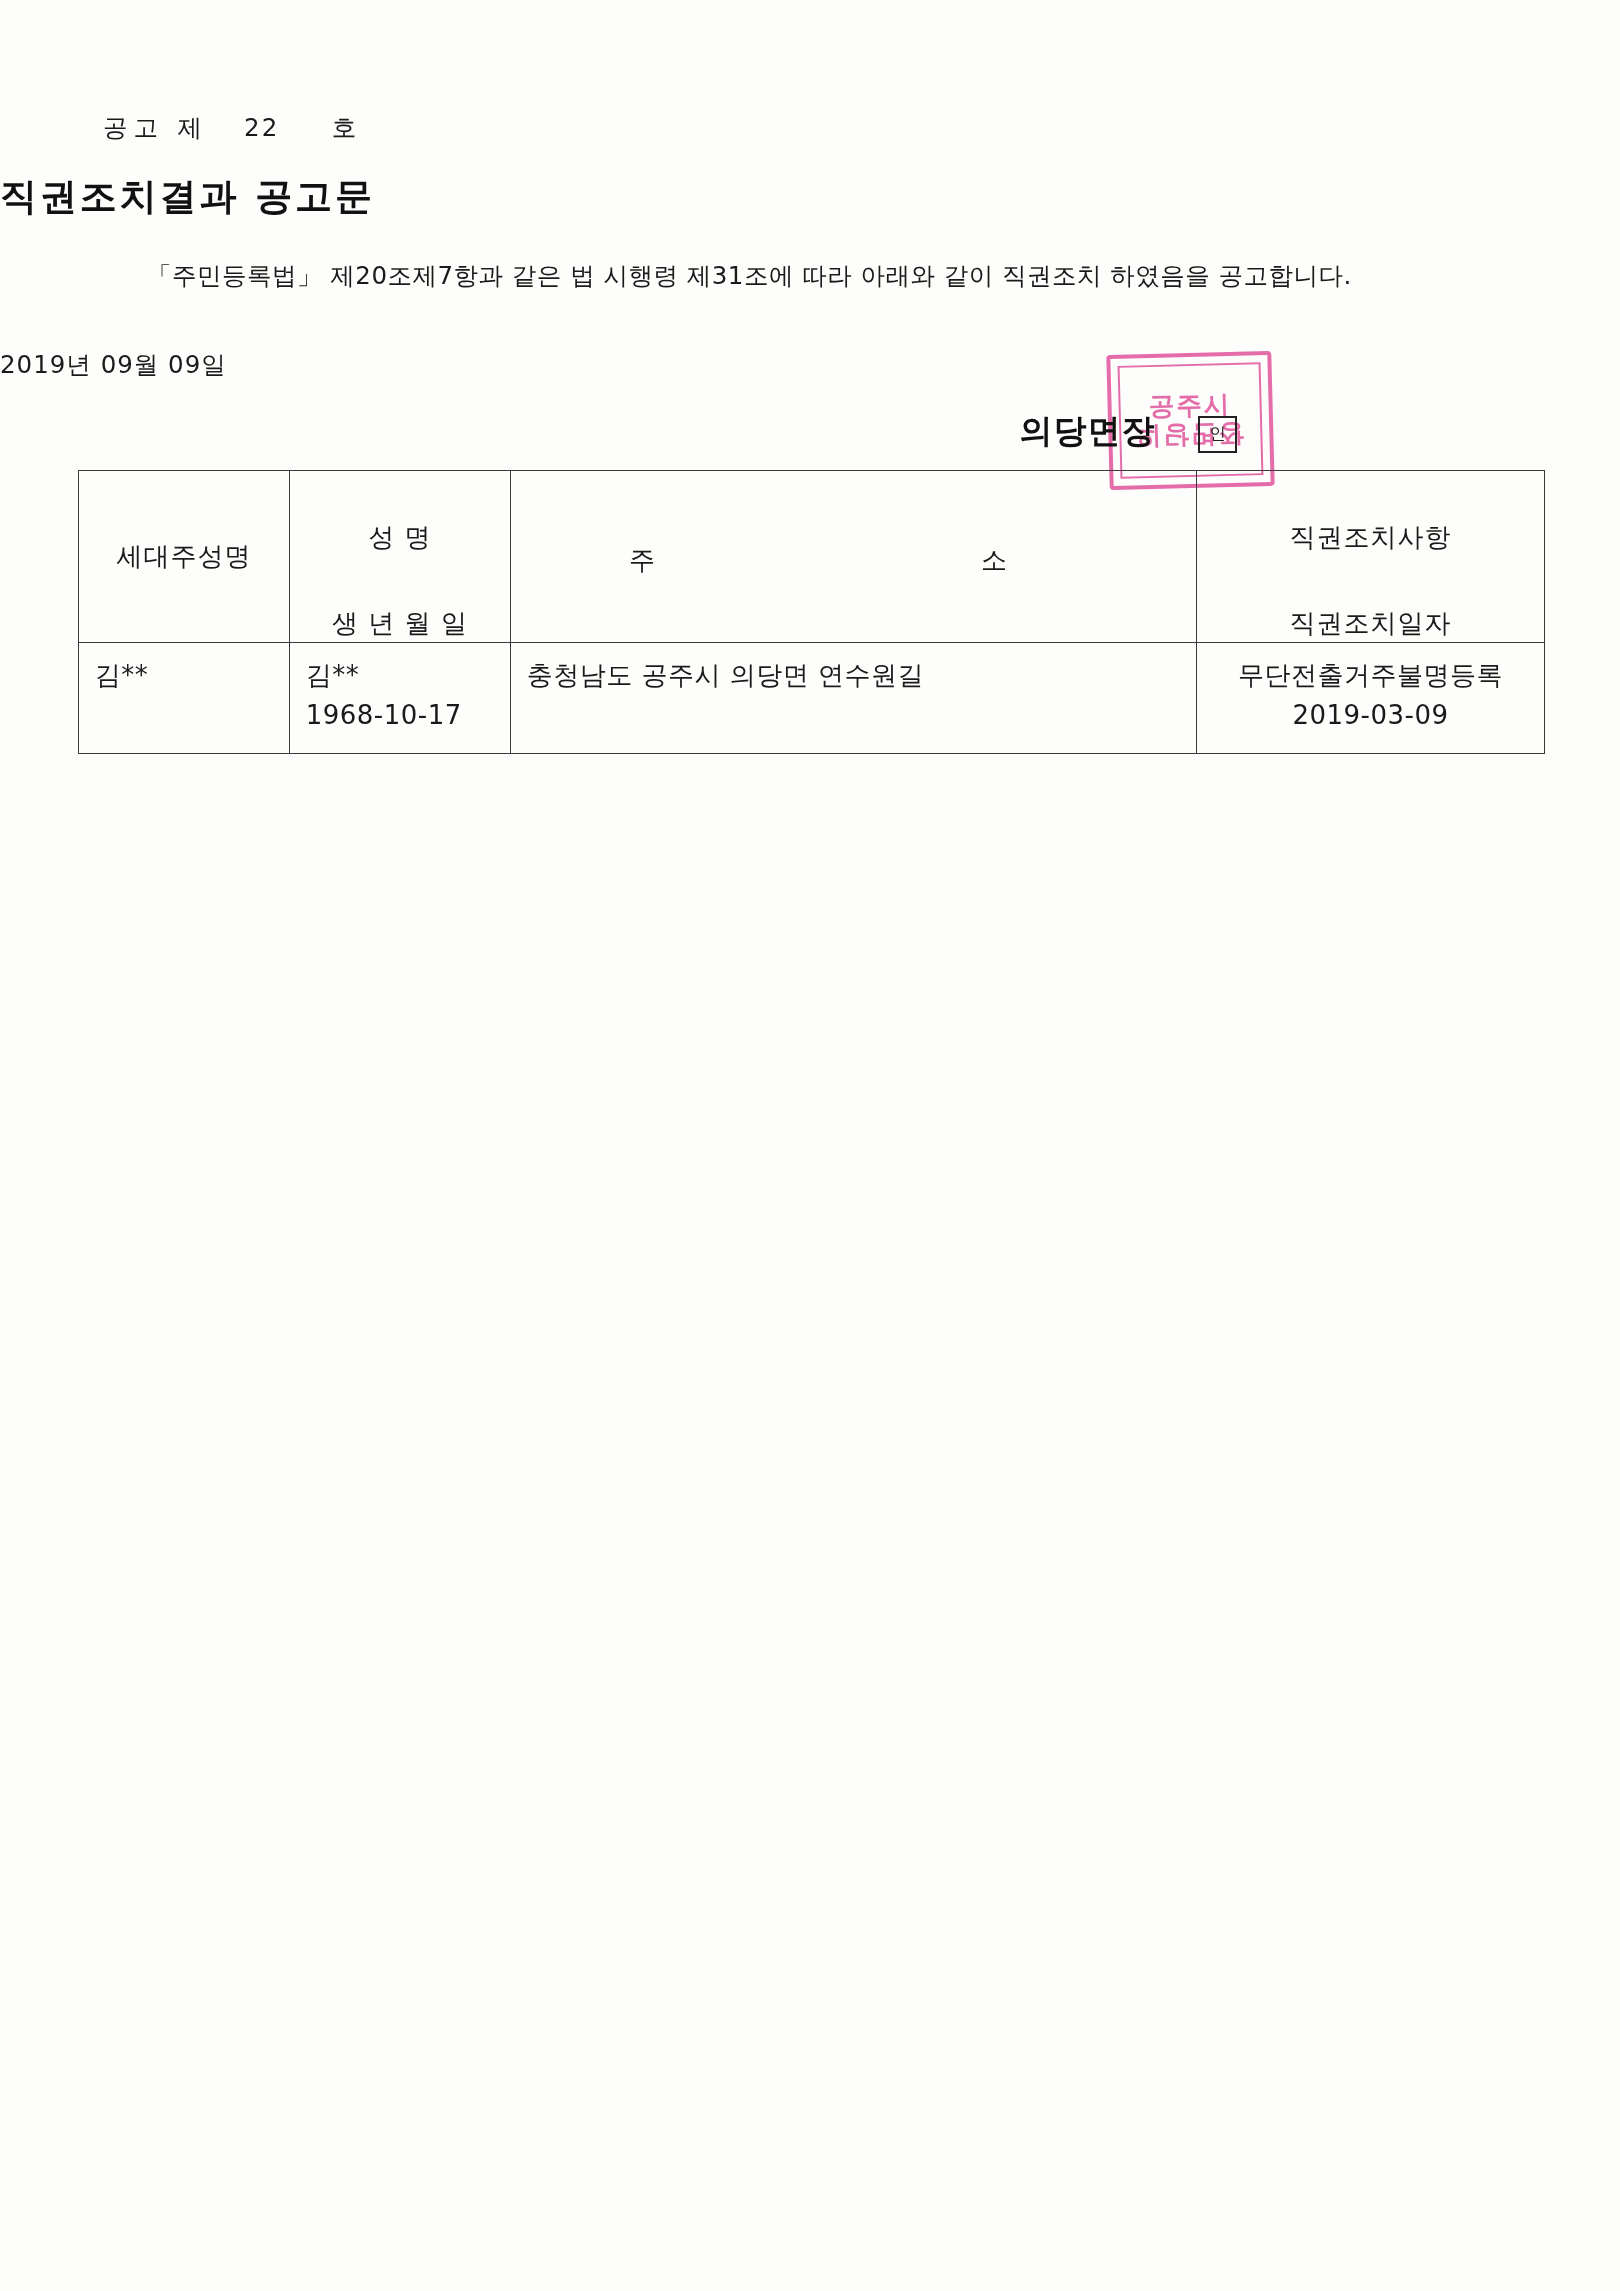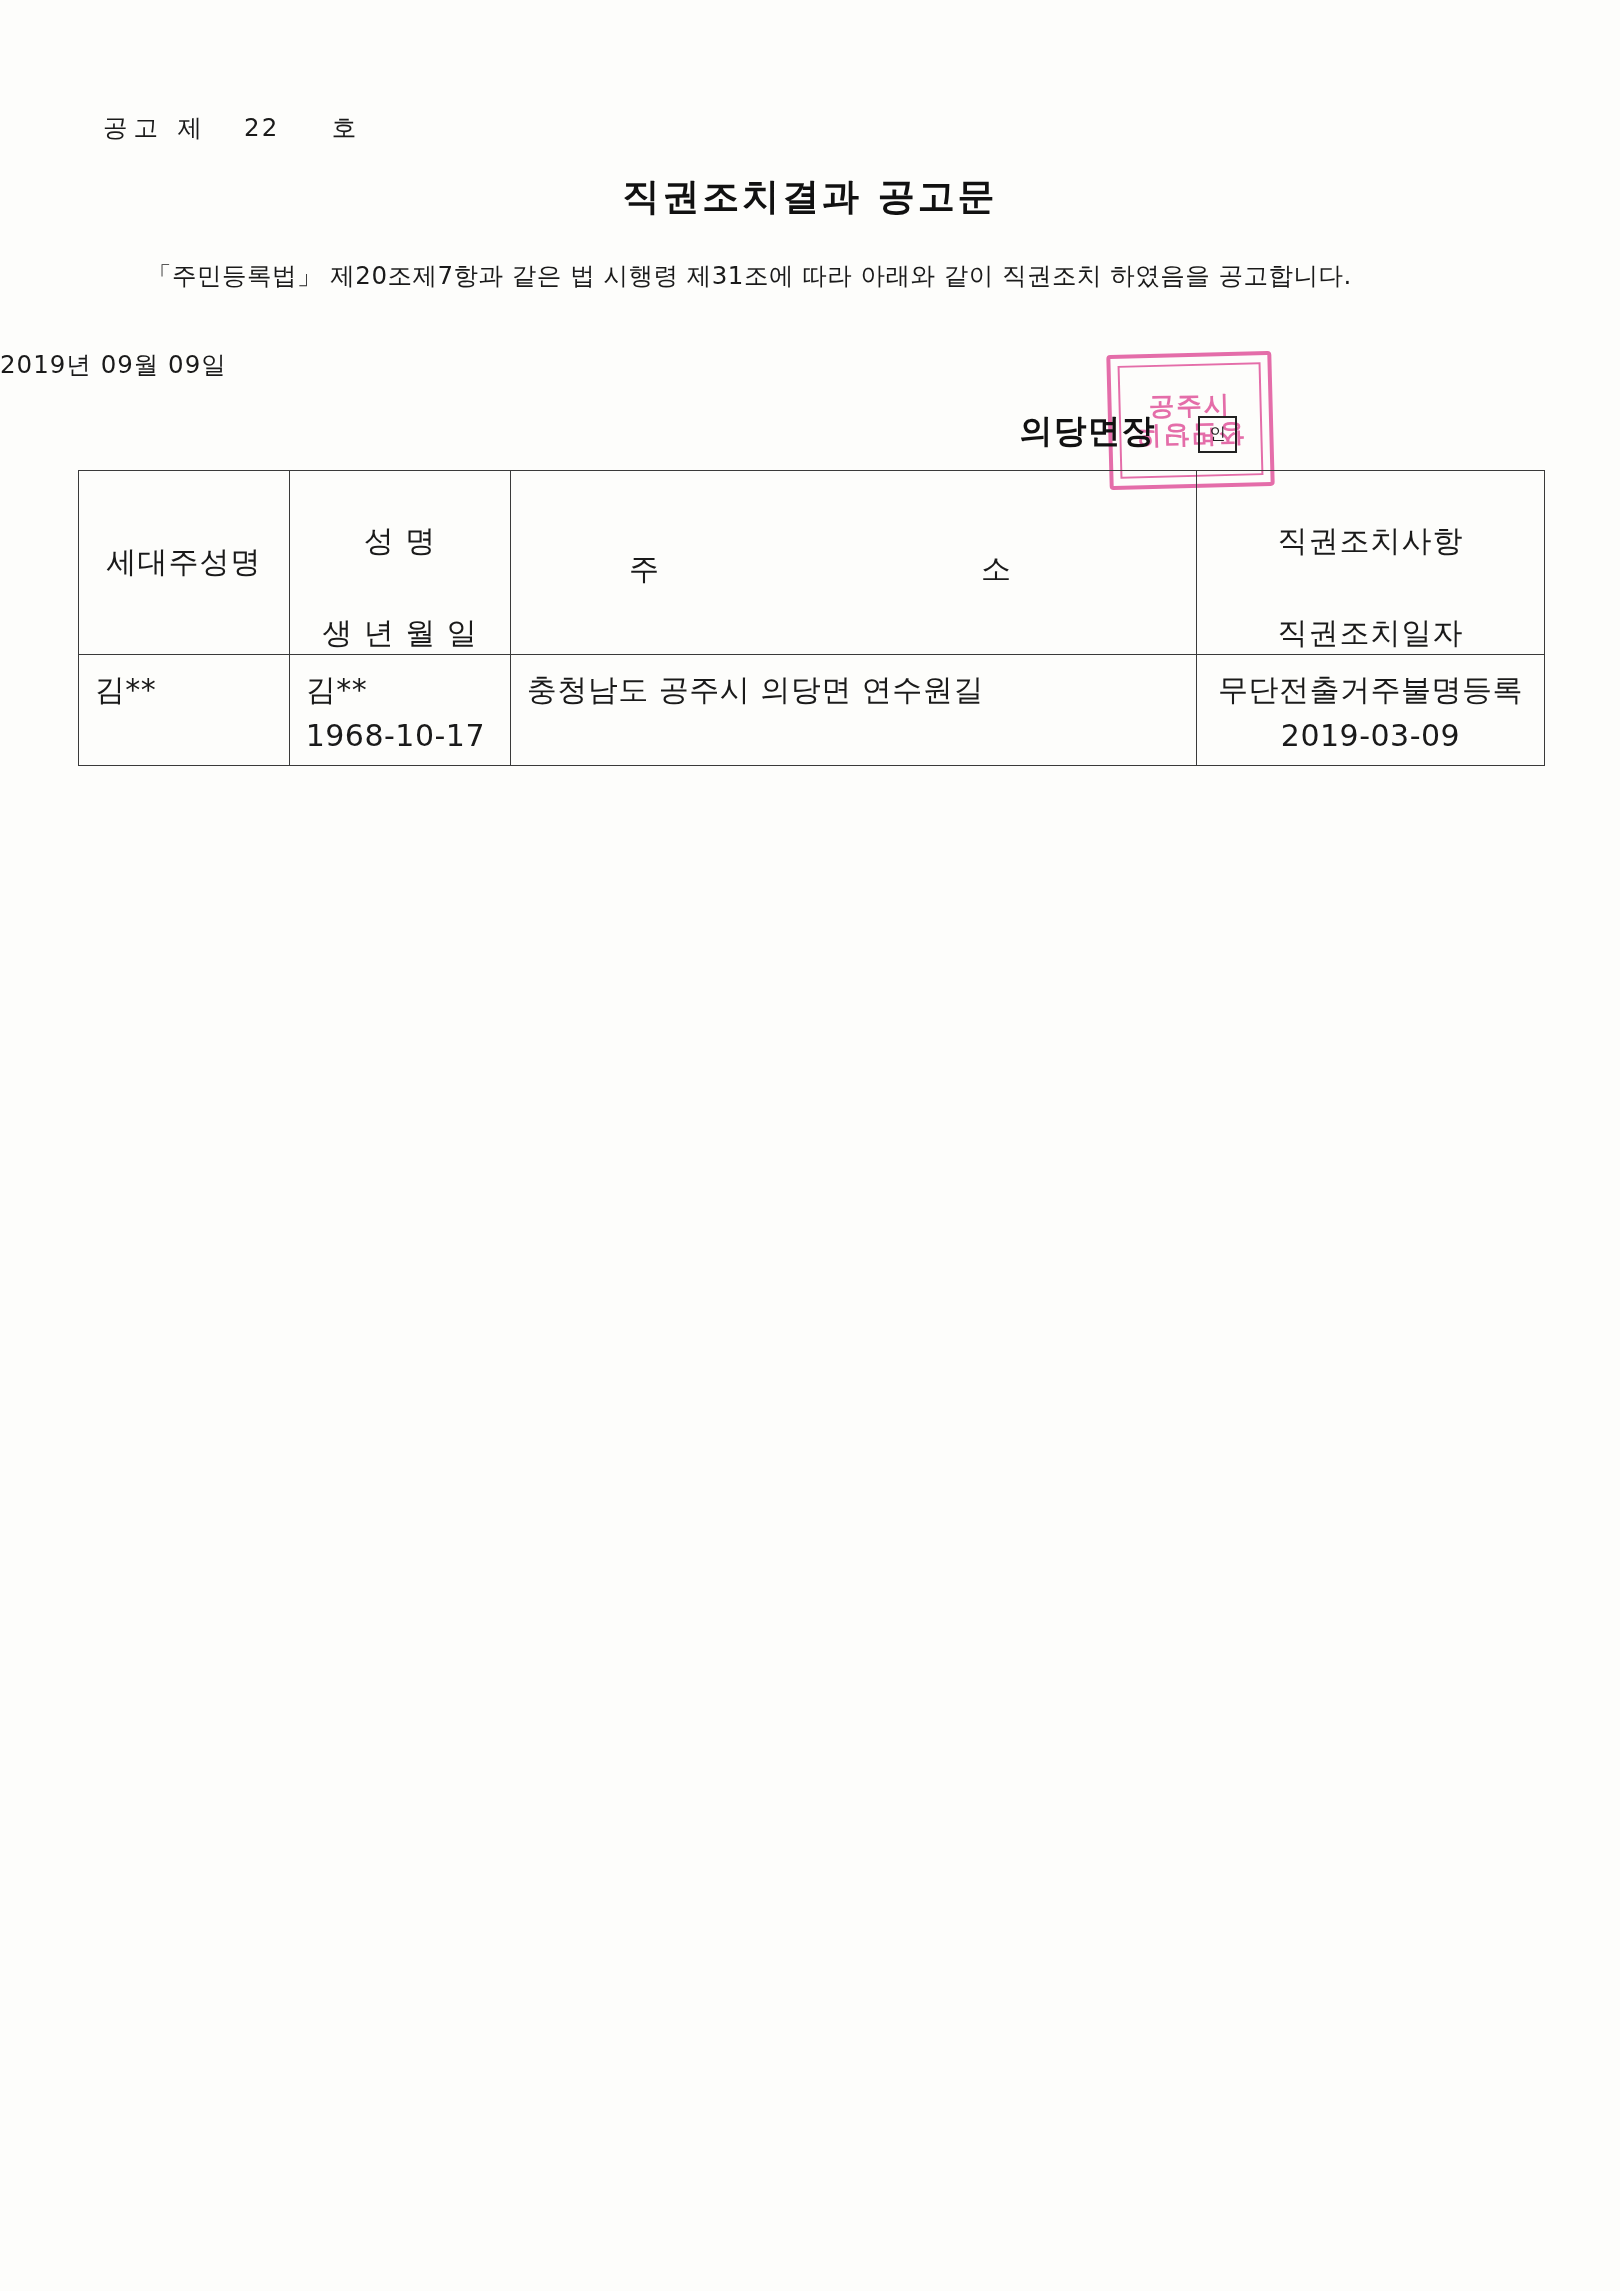--- a/index.html
+++ b/index.html
@@ -41,21 +41,20 @@
     min-width: 59px;
     text-align: center;
   }
 
   
   .doc-title {
     position: absolute;
     top: 172px;
     left: 0;
     width: 100%;
-    text-align: center;
     font-size: 37px;
     font-weight: 700;
     letter-spacing: 2.9px;
     color: #111;
   }
 
   
   .body-par {
     position: absolute;
     left: 110px;
@@ -139,21 +138,21 @@
   .official-seal .r2 { transform: scaleY(-1); }
 
   
   .tbl {
     position: absolute;
     left: 78px;
     top: 470px;
     width: 1465px;
     border-collapse: collapse;
     table-layout: fixed;
-    font-size: 30px;
+    font-size: 26px;
   }
   .tbl th, .tbl td {
     border: 1px solid #3a3a3a;
     vertical-align: top;
     padding: 0;
   }
   .tbl th {
     font-weight: 400;
     text-align: center;
     height: 86px;

